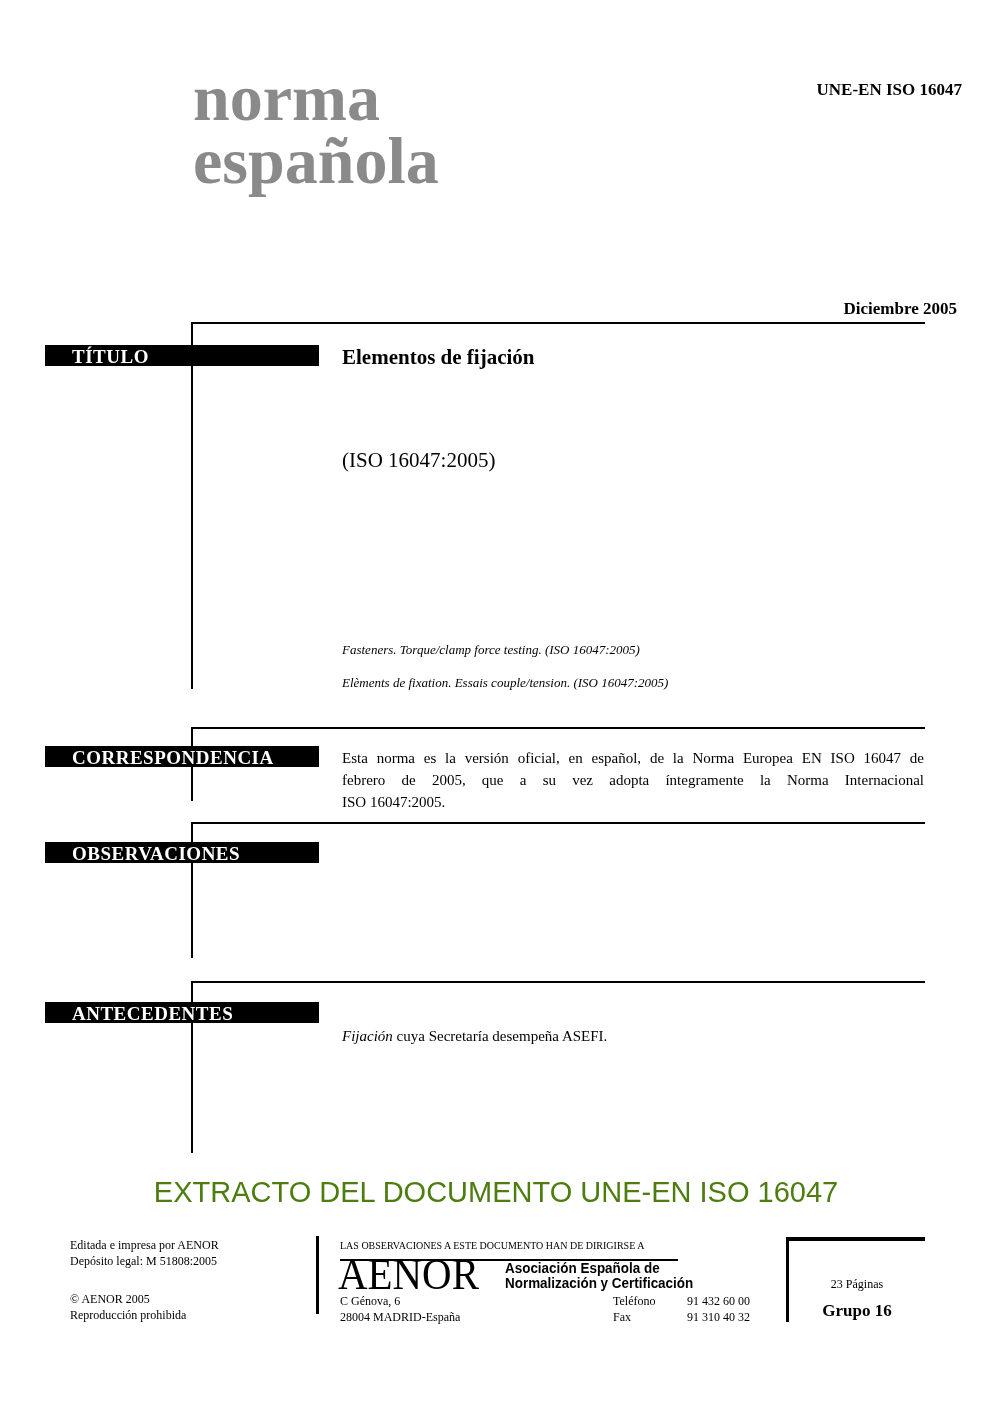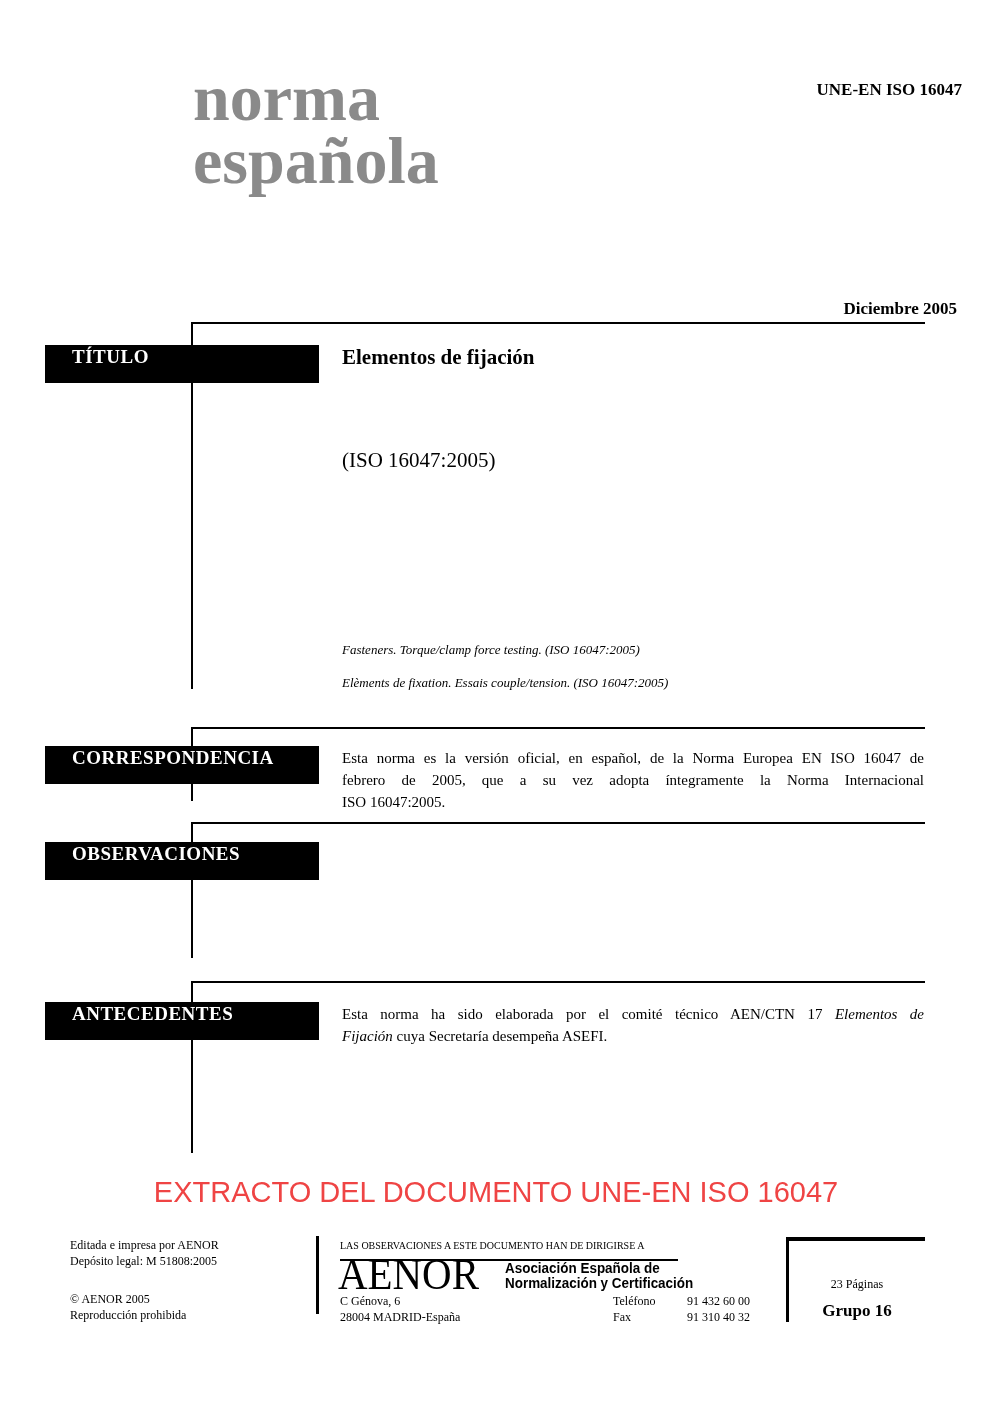--- a/index.html
+++ b/index.html
@@ -23,21 +23,21 @@
   }
   .doc-code{right:62px;top:80px;font-size:17px;font-weight:bold;white-space:nowrap;}
   .date{right:67px;top:299px;font-size:17px;font-weight:bold;}
 
   
   .hrule{height:2px;background:#000;}
   .vrule{width:2px;background:#000;}
 
   
   .bar{
-    left:45px;width:274px;height:38px;
+    left:45px;width:274px;height:21px;
     background:#000;color:#fff;
     font-size:19px;font-weight:bold;line-height:23px;
     padding-left:27px;box-sizing:border-box;
     letter-spacing:0.5px;white-space:nowrap;
   }
 
   
   .title-line{left:342px;font-size:21px;font-weight:bold;white-space:nowrap;}
   .title-line.plain{font-weight:normal;}
   .lang-line{left:342px;font-size:13px;font-style:italic;white-space:nowrap;}
@@ -107,24 +107,23 @@
   <div class="abs body-line fill" style="top:769px;">febrero de 2005, que a su vez adopta íntegramente la Norma Internacional</div>
   <div class="abs body-line" style="top:791px;">ISO 16047:2005.</div>
 
   <div class="abs hrule" style="left:191px;top:822px;width:734px;"></div>
   <div class="abs vrule" style="left:191px;top:822px;height:136px;"></div>
   <div class="abs bar" style="top:842px;"><span>OBSERVACIONES</span></div>
 
   <div class="abs hrule" style="left:191px;top:981px;width:734px;"></div>
   <div class="abs vrule" style="left:191px;top:981px;height:172px;"></div>
   <div class="abs bar" style="top:1002px;"><span>ANTECEDENTES</span></div>
-  <div class="abs body-line fill" style="top:1003px;"><span>Esta norma ha sido elaborada por el comité técnico AEN/CTN 17</span> <span class="it">Elementos de</span></div>
   <div class="abs body-line" style="top:1025px;"><span class="it">Fijación</span> <span>cuya Secretaría desempeña ASEFI.</span></div>
 
-  <div class="abs extracto" style="color: #ef4444;">EXTRACTO DEL DOCUMENTO UNE-EN ISO 16047</div>
+  <div class="abs extracto" style="color: #4d7c0f;">EXTRACTO DEL DOCUMENTO UNE-EN ISO 16047</div>
 
   <div class="abs f-small" style="left:70px;top:1237px;"><span>Editada e impresa por AENOR</span><br><span>Depósito legal: M 51808:2005</span></div>
   <div class="abs f-small" style="left:70px;top:1291px;"><span>© AENOR 2005</span><br><span>Reproducción prohibida</span></div>
 
   <div class="abs" style="left:316px;top:1236px;width:3px;height:78px;background:#000;"></div>
 
   <div class="abs f-notice">LAS OBSERVACIONES A ESTE DOCUMENTO HAN DE DIRIGIRSE A</div>
   <div class="abs hrule" style="left:340px;top:1259px;width:338px;"></div>
   <div class="abs f-logo">AENOR</div>
   <div class="abs f-org"><span>Asociación Española de</span><br><span>Normalización y Certificación</span></div>

